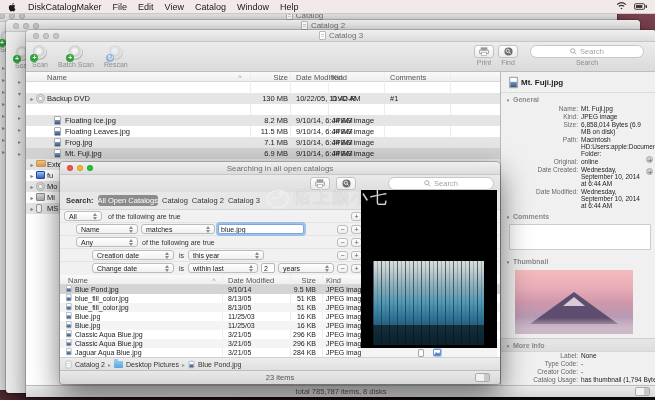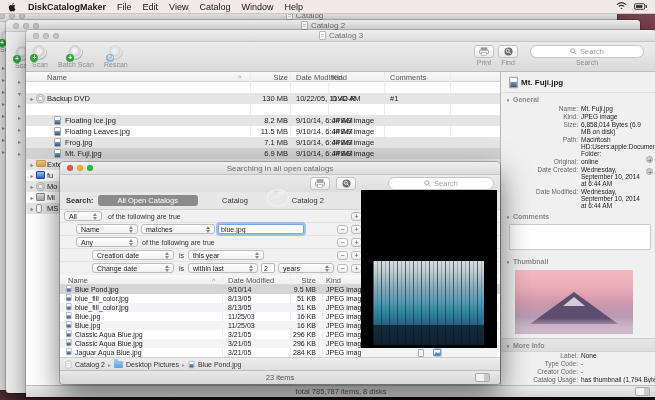--- a/index.html
+++ b/index.html
@@ -6,21 +6,21 @@
   html,body { width:655px; height:400px; overflow:hidden; }
   body { font-family:"Liberation Sans","DejaVu Sans",sans-serif; position:relative;
          background:linear-gradient(155deg,#b4707a 0%,#9e5a67 22%,#6e3a46 55%,#33191f 82%,#141317 100%); }
   .abs { position:absolute; }
 
   
   #menubar { position:absolute; left:0; top:0; width:655px; height:14px;
     background:#f4e9e9; display:flex; align-items:center; font-size:9px; color:#1a1a1a;
     padding:0 8px; z-index:8; border-bottom:1px solid rgba(0,0,0,.15); }
   #menubar .mi { margin-right:11px; white-space:nowrap; }
-  #menubar .appname { font-weight:bold; }
+  #menubar .appname { font-weight:normal; }
   #menubar .spacer { flex:1; }
   .apple-glyph svg { display:block; }
 
   
   .window { position:absolute; background:#ececec; border-radius:4px 4px 3px 3px;
     box-shadow:0 8px 22px rgba(0,0,0,.45), 0 0 0 1px rgba(0,0,0,.18); }
   .titlebar { position:relative; height:12px; border-radius:4px 4px 0 0;
     background:linear-gradient(#f0f0f0,#dcdcdc); border-bottom:1px solid #c6c6c6;
     display:flex; align-items:center; justify-content:center; font-size:8px; color:#6e6e6e; }
   .lights { position:absolute; left:7px; top:3px; display:flex; gap:4px; }
@@ -145,21 +145,21 @@
 
   
   #searchwin { left:60px; top:162px; width:440px; height:222px; z-index:5; background:#f9a8d4;
     box-shadow:0 12px 30px rgba(0,0,0,.55), 0 0 0 1px rgba(0,0,0,.22); }
   #searchwin .titlebar { height:13px; }
   #sw-toolbar { position:absolute; left:0; top:13px; width:100%; height:17px;
     background:linear-gradient(#eaeaea,#dedede); }
   #sw-scope { position:absolute; left:0; top:30px; width:100%; height:18px;
     display:flex; align-items:center; font-size:7.5px; color:#333; padding-left:6px;
     background:#e7e7e7; border-bottom:1px solid #d5d5d5; }
-  .seg { padding:1px 20px; border-radius:3px; margin-right:4px; color:#333; }
+  .seg { padding:1px 0; border-radius:3px; margin-right:4px; color:#333; }
   .seg.on { background:#8b8b8b; color:#fff; }
   #sw-criteria { position:absolute; left:0; top:48px; width:100%; height:65px; background:#f1f1f1; }
   .crow { position:absolute; left:0; width:100%; height:13px; border-bottom:1px solid #e3e3e3;
     font-size:7px; color:#333; }
   .crow > * { position:absolute; top:1px; }
   .popup { height:10px; border:1px solid #bcbcbc; border-radius:3px; background:linear-gradient(#fff,#f0f0f0);
     display:flex; align-items:center; padding:0 2px 0 4px; font-size:7px; color:#222; }
   .cbtn { width:11px; height:9px; border:1px solid #bbb; border-radius:3px; top:2px;
     background:linear-gradient(#fff,#ececec); font-size:7px; line-height:7px; text-align:center; color:#555; }
   .tinput { height:10px; border:1px solid #b9b9b9; border-radius:2px; font-size:7px; padding:0 2px;
@@ -741,13 +741,14 @@
     <span class="panetoggle" style="right:10px; top:auto;"></span>
   </div>
 </div>
 
 <div id="watermark">
   <svg width="24" height="22" viewBox="0 0 24 22">
     <ellipse cx="12" cy="12" rx="10.5" ry="8.5" fill="none" stroke="rgba(238,238,238,.85)" stroke-width="2"></ellipse>
     <circle cx="15" cy="7" r="2.6" fill="rgba(238,238,238,.85)"></circle>
     <path d="M5,13 Q9,9 13,12" fill="none" stroke="rgba(238,238,238,.85)" stroke-width="1.6"></path>
   </svg>
+  <span>陌上颜小七</span>
 </div>
 
 </body></html>

